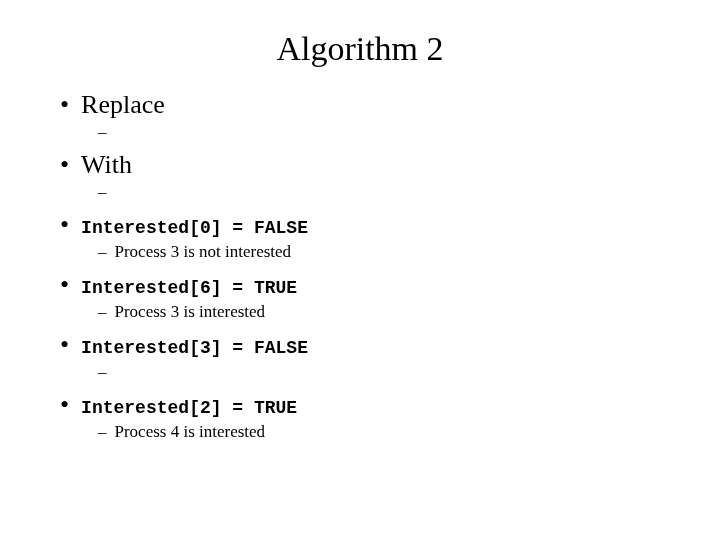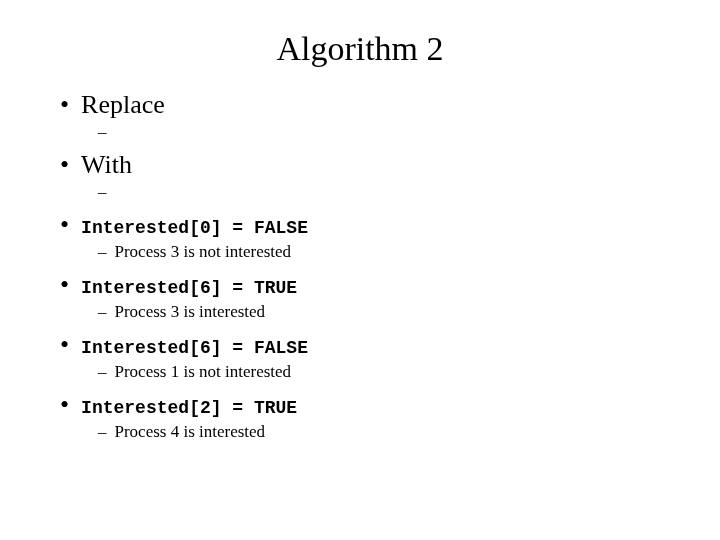--- a/index.html
+++ b/index.html
@@ -141,25 +141,24 @@
     </div>
     <div class="bullet-sub-normal">
       <span class="dash">–</span>
       <span>Process 3 is interested</span>
     </div>
   </div>
 
   <div class="bullet-section section-gap">
     <div class="bullet-main-mono">
       <span class="bullet-dot">•</span>
-      <span class="bold-mono">Interested[6] = FALSE</span>
+      <span class="bold-mono">Interested[3] = FALSE</span>
     </div>
     <div class="bullet-sub-normal">
       <span class="dash">–</span>
-      <span>Process 1 is not interested</span>
     </div>
   </div>
 
   <div class="bullet-section section-gap">
     <div class="bullet-main-mono">
       <span class="bullet-dot">•</span>
       <span class="bold-mono">Interested[2] = TRUE</span>
     </div>
     <div class="bullet-sub-normal">
       <span class="dash">–</span>

